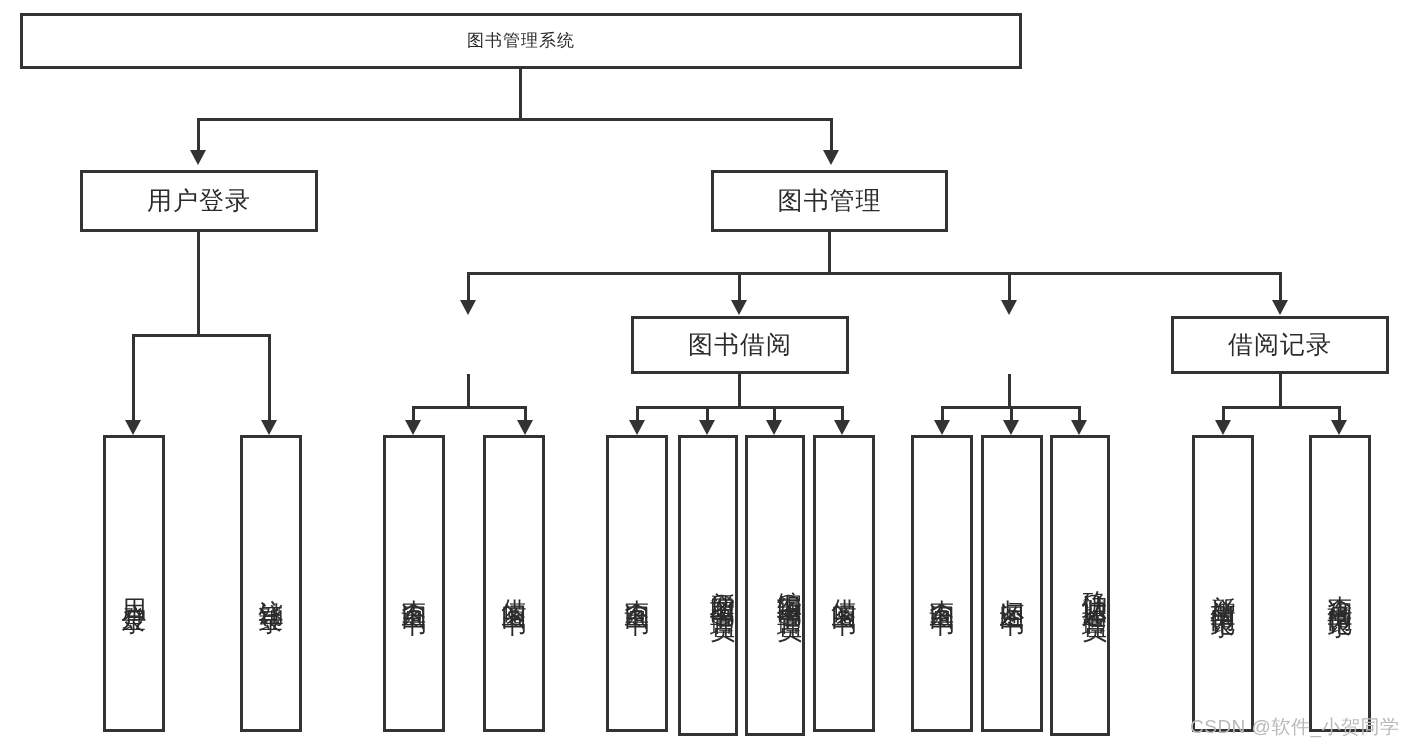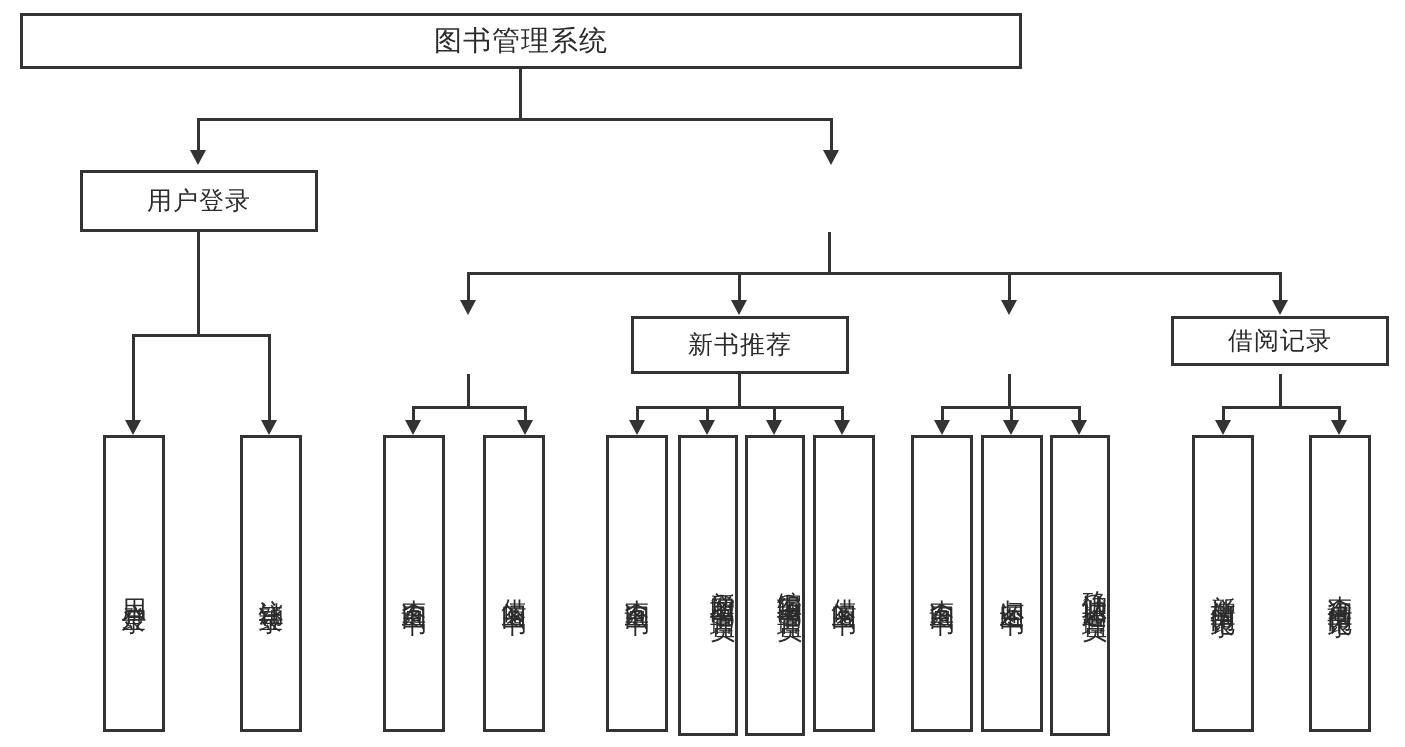--- a/index.html
+++ b/index.html
@@ -27,21 +27,21 @@
     align-items: center;
     justify-content: center;
     color: #2b2b2b;
     text-align: center;
   }
   .node.h {
     font-size: 25px;
     line-height: 1.1;
     letter-spacing: 1px;
   }
-  .node.h.big { font-size: 28px; }
+  .node.h.big { font-size: 17px; }
   .node.v {
     writing-mode: vertical-rl;
     text-orientation: upright;
     font-size: 25px;
     letter-spacing: 4px;
     line-height: 1.0;
     padding-top: 6px;
     align-items: flex-start;
     justify-content: center;
   }
@@ -92,20 +92,23 @@
   <div class="hline" style="left:197px; top:118px; width:636px; height:3px;"></div>
 
   <div class="vline" style="left:197px; top:118px; width:3px; height:32px;"></div>
   <div class="arrow" style="left:190px; top:150px;"></div>
 
   <div class="vline" style="left:830px; top:118px; width:3px; height:32px;"></div>
   <div class="arrow" style="left:823px; top:150px;"></div>
 
   <div class="node h" style="left:80px; top:170px; width:238px; height:62px;">
     <span>用户登录</span>
+  </div>
+  <div class="node h" style="left:711px; top:170px; width:237px; height:62px;">
+    <span>图书管理</span>
   </div>
 
   <div class="vline" style="left:197px; top:232px; width:3px; height:102px;"></div>
   <div class="hline" style="left:132px; top:334px; width:138px; height:3px;"></div>
   <div class="vline" style="left:132px; top:334px; width:3px; height:86px;"></div>
   <div class="arrow" style="left:125px; top:420px;"></div>
   <div class="vline" style="left:268px; top:334px; width:3px; height:86px;"></div>
   <div class="arrow" style="left:261px; top:420px;"></div>
 
   <div class="vline" style="left:828px; top:232px; width:3px; height:40px;"></div>
@@ -113,23 +116,23 @@
   <div class="vline" style="left:467px; top:272px; width:3px; height:28px;"></div>
   <div class="arrow" style="left:460px; top:300px;"></div>
   <div class="vline" style="left:738px; top:272px; width:3px; height:28px;"></div>
   <div class="arrow" style="left:731px; top:300px;"></div>
   <div class="vline" style="left:1008px; top:272px; width:3px; height:28px;"></div>
   <div class="arrow" style="left:1001px; top:300px;"></div>
   <div class="vline" style="left:1279px; top:272px; width:3px; height:28px;"></div>
   <div class="arrow" style="left:1272px; top:300px;"></div>
 
   <div class="node h" style="left:631px; top:316px; width:218px; height:58px;">
-    <span>新书推荐</span>
-  </div>
-  <div class="node h" style="left:1171px; top:316px; width:218px; height:50px;">
+    <span>图书借阅</span>
+  </div>
+  <div class="node h" style="left:1171px; top:316px; width:218px; height:58px;">
     <span>借阅记录</span>
   </div>
 
   <div class="vline" style="left:467px; top:374px; width:3px; height:32px;"></div>
   <div class="hline" style="left:412px; top:406px; width:115px; height:3px;"></div>
   <div class="vline" style="left:412px; top:406px; width:3px; height:14px;"></div>
   <div class="arrow" style="left:405px; top:420px;"></div>
   <div class="vline" style="left:524px; top:406px; width:3px; height:14px;"></div>
   <div class="arrow" style="left:517px; top:420px;"></div>
 
@@ -197,14 +200,15 @@
     <span>确认归还（管理员）</span>
   </div>
 
   <div class="node v mid" style="left:1192px; top:435px; width:62px; height:297px;">
     <span>新增借阅记录</span>
   </div>
   <div class="node v mid" style="left:1309px; top:435px; width:62px; height:297px;">
     <span>查询借阅记录</span>
   </div>
 
+  <div id="watermark">CSDN @软件_小贺同学</div>
 
 </div>
 
 </body></html>

